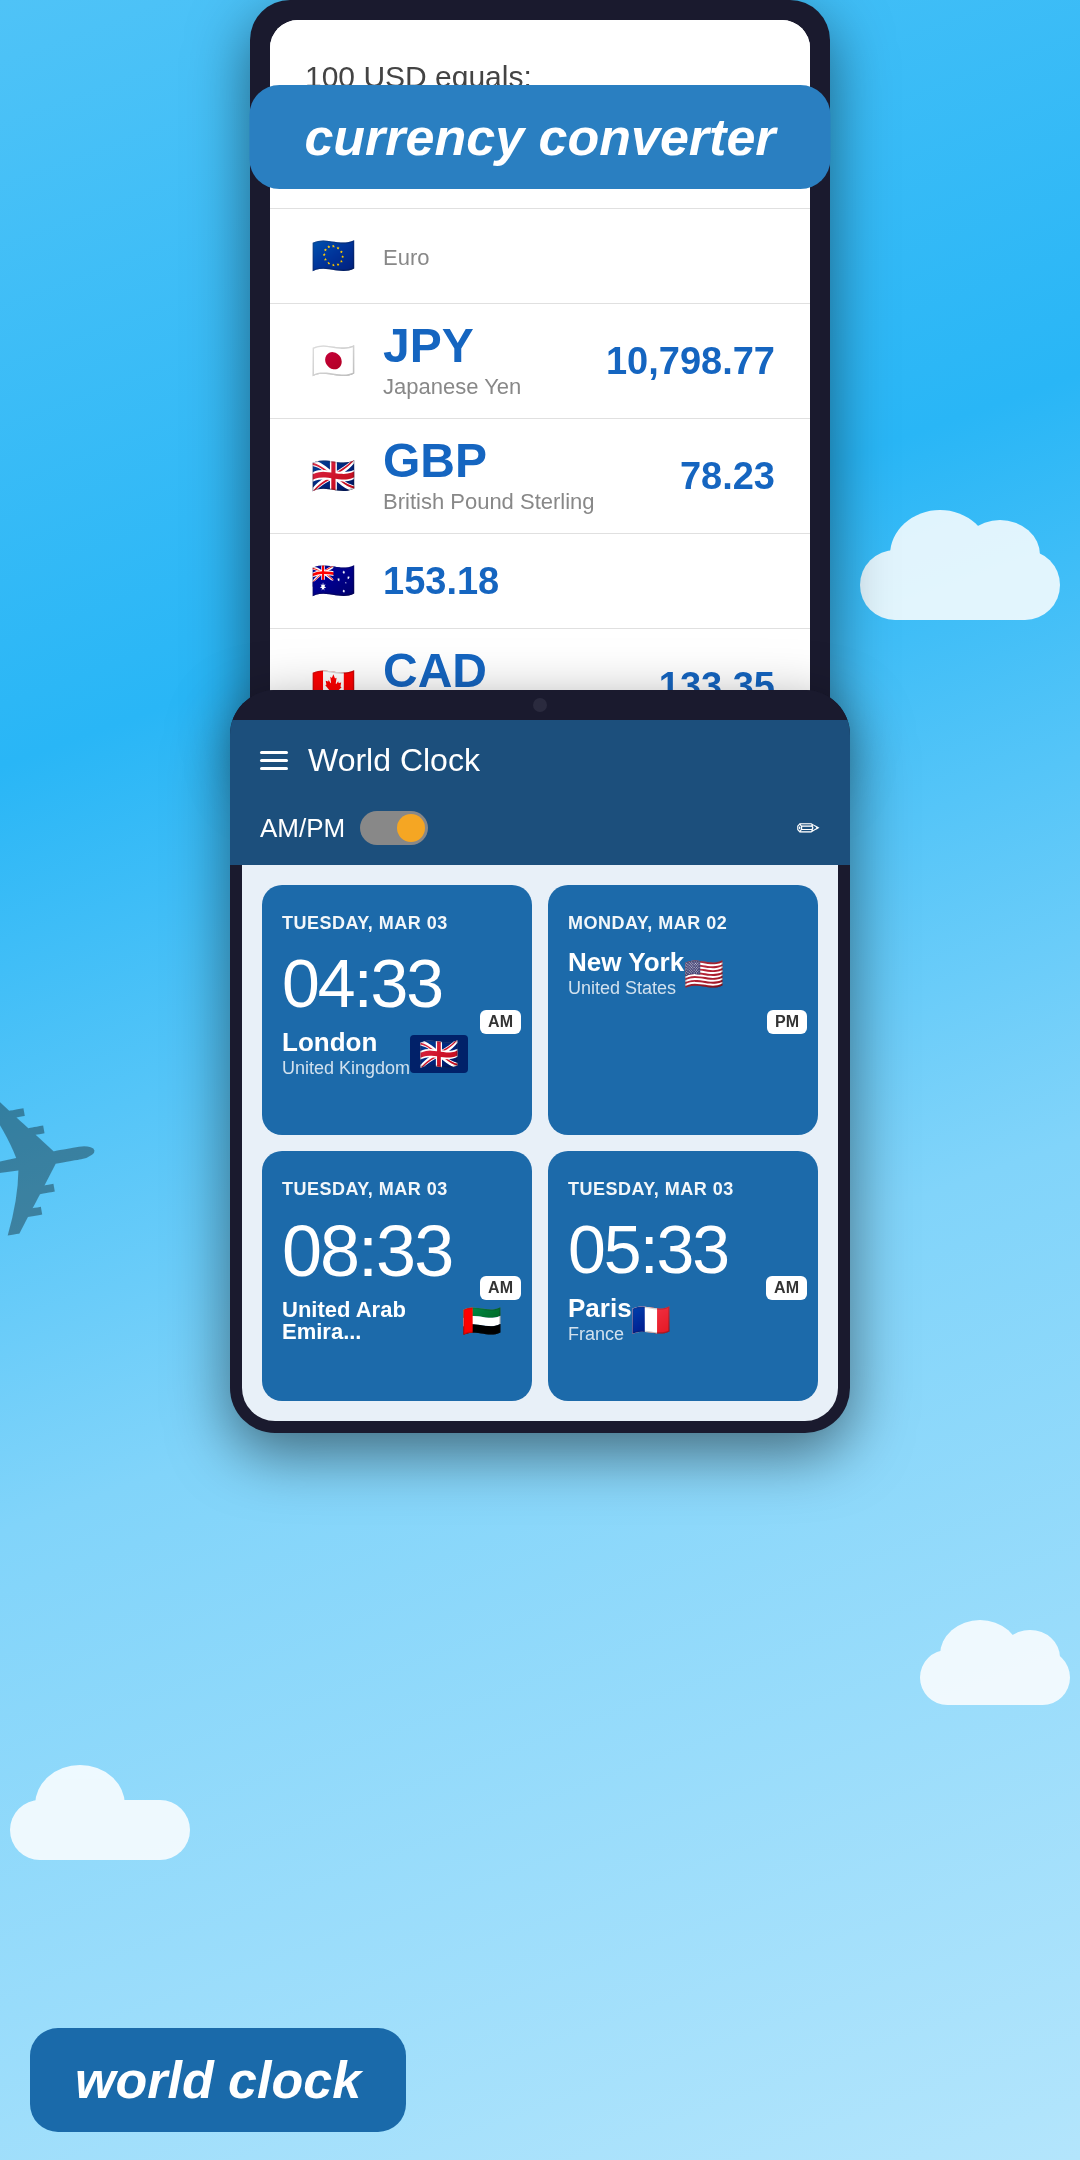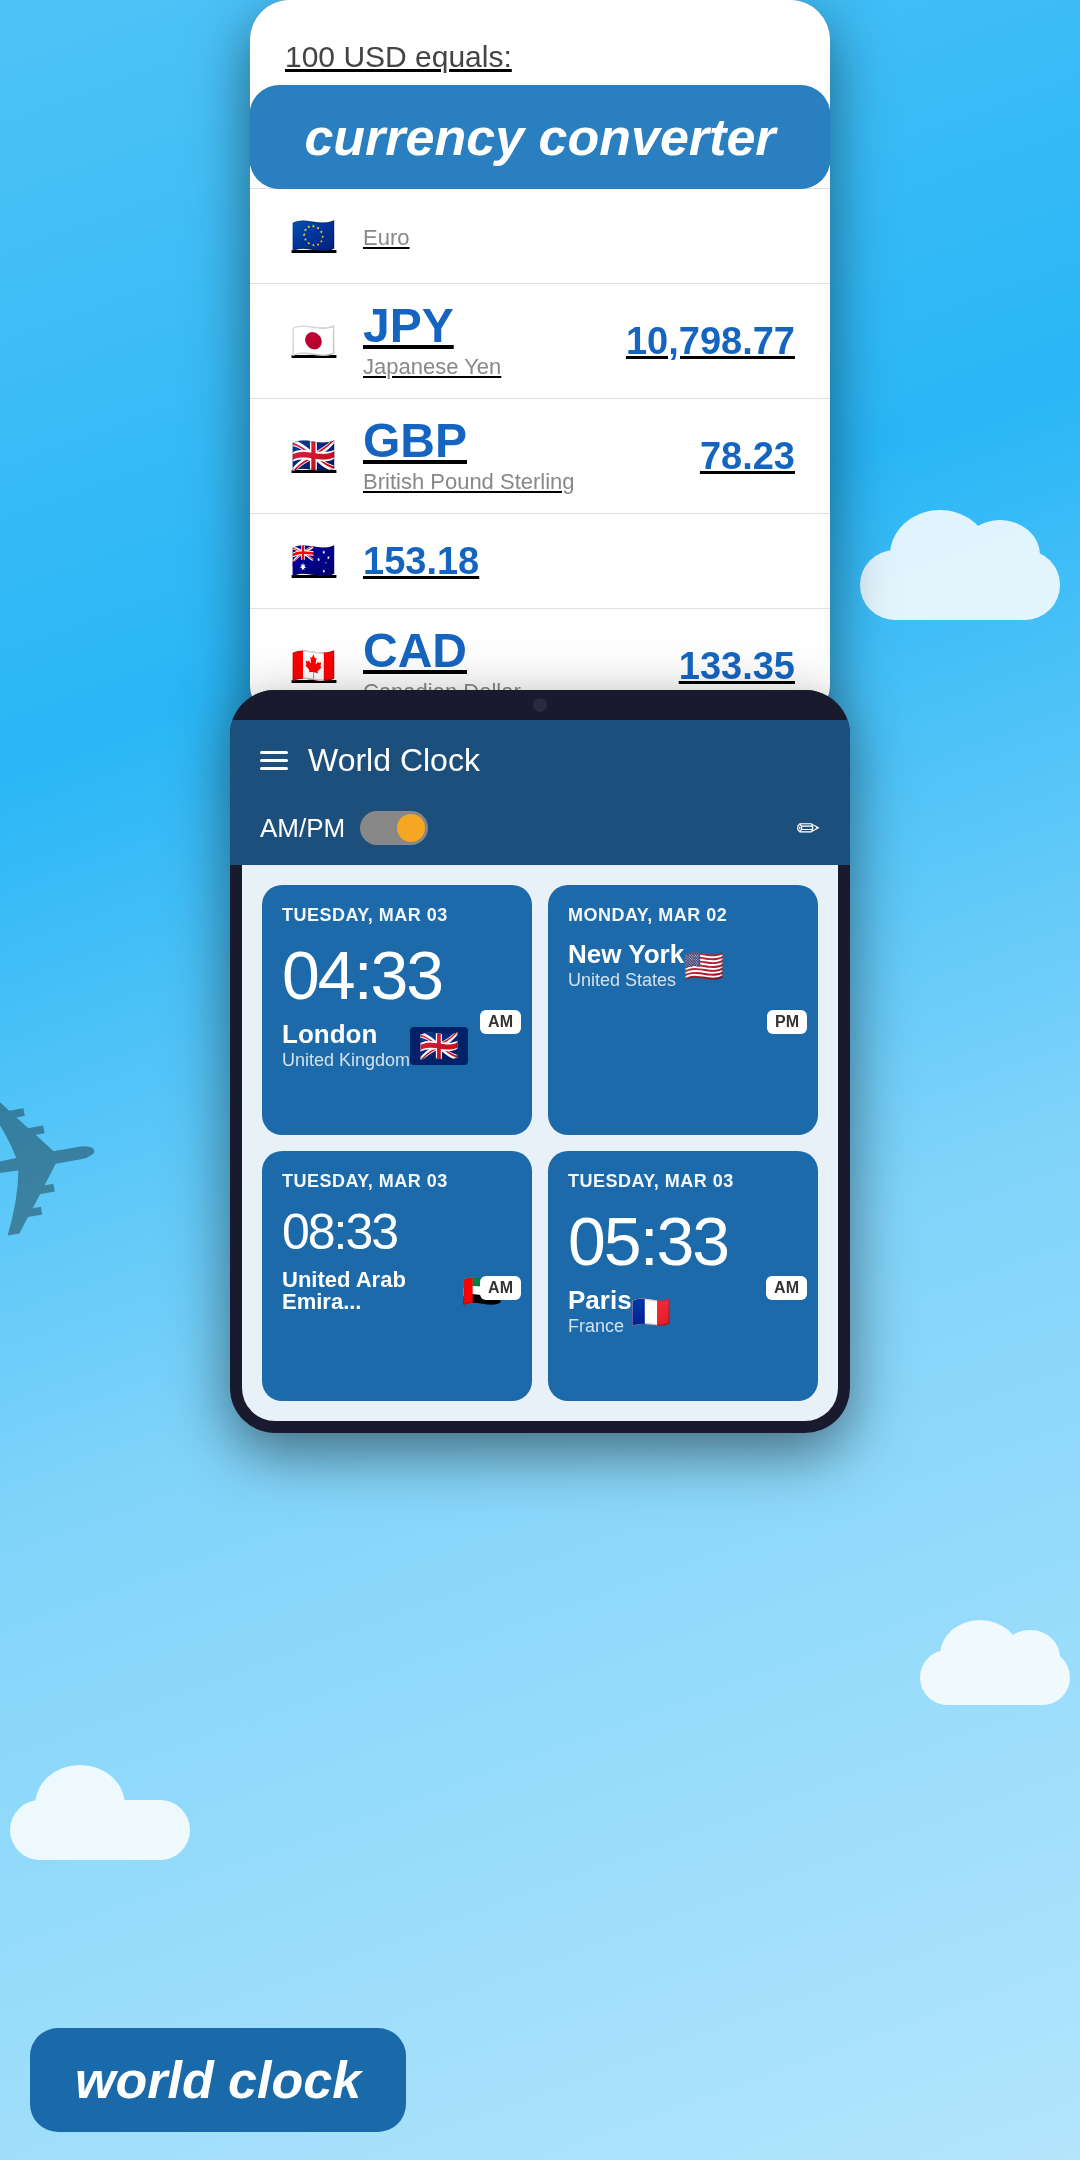--- a/index.html
+++ b/index.html
@@ -34,25 +34,24 @@
       transform: translateX(-50%);
       width: 580px;
       background: #1a1a2e;
       border-radius: 40px;
       overflow: hidden;
       box-shadow: 0 20px 60px rgba(0,0,0,0.5);
       z-index: 10;
     }
     .phone-top-inner {
       background: white;
-      margin: 0;
+      margin: 20px;
       border-radius: 28px;
       overflow: hidden;
       min-height: 650px;
-      text-decoration: underline;
     }
 
     
     .currency-label {
       position: absolute;
       top: 85px;
       left: 50%;
       transform: translateX(-50%);
       background: #2a7fc1;
       border-radius: 30px;
@@ -235,20 +234,21 @@
       position: relative;
       overflow: hidden;
       min-height: 250px;
     }
     .card-date {
       font-size: 18px;
       font-weight: 700;
       letter-spacing: 0.5px;
       margin-bottom: 15px;
       opacity: 0.95;
+      margin-top: 8px;
     }
     .card-time {
       font-size: 68px;
       font-weight: 300;
       letter-spacing: -2px;
       line-height: 1;
       margin-bottom: 10px;
     }
     .card-ampm-badge {
       position: absolute;
@@ -376,21 +376,21 @@
     .cloud-3::before {
       width: 90px; height: 80px;
       top: -35px; left: 25px;
     }
 
     
     .card-half {
       min-height: 200px;
     }
     .card-time-partial {
-      font-size: 50px;
+      font-size: 72px;
       font-weight: 300;
       letter-spacing: -2px;
       line-height: 1;
       margin-bottom: 10px;
       overflow: hidden;
     }
   </style>
 </head>
 <body>
 

